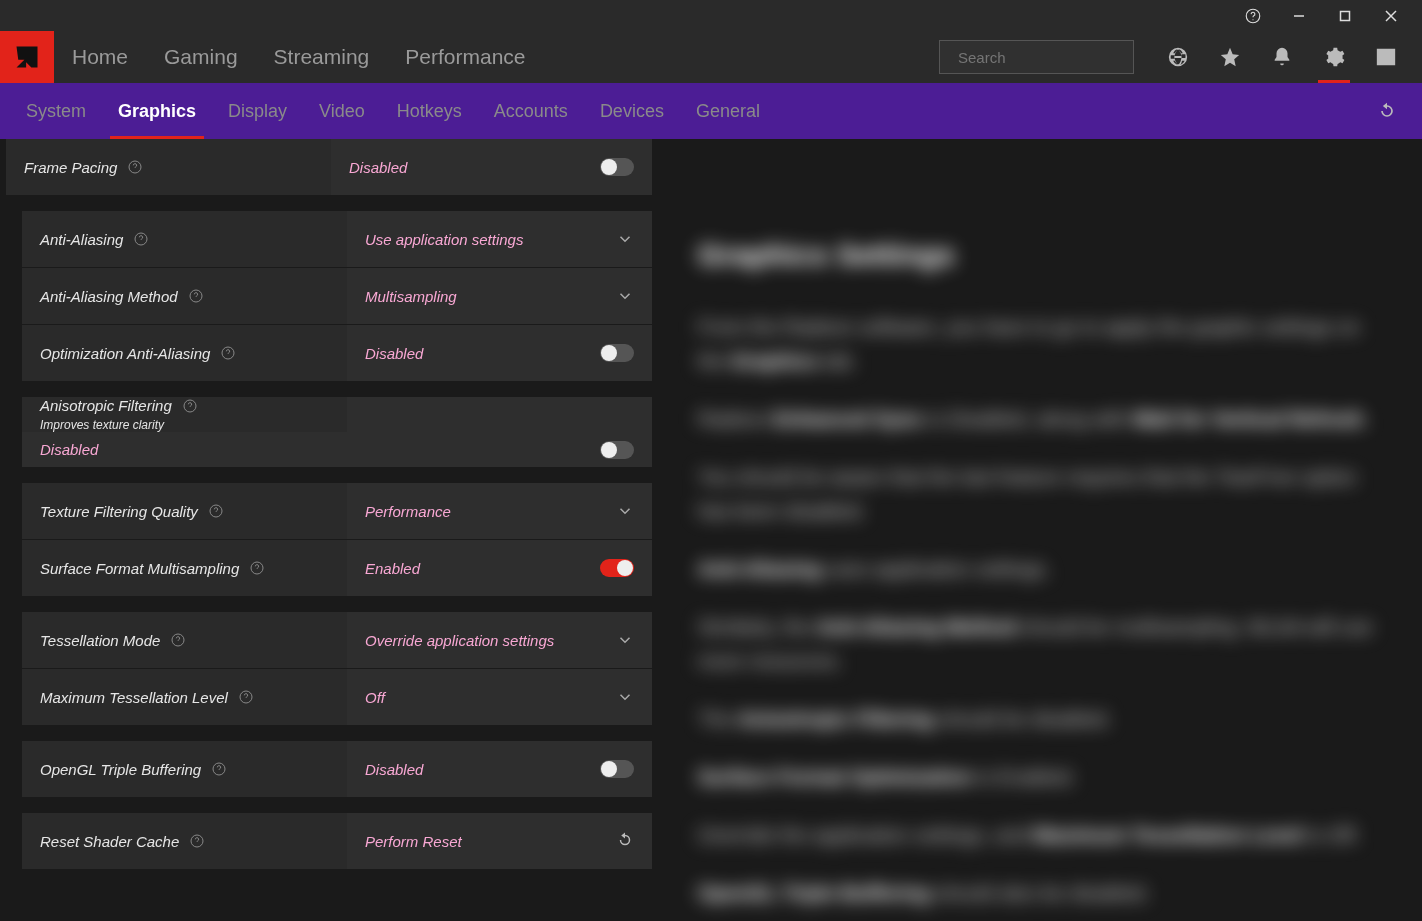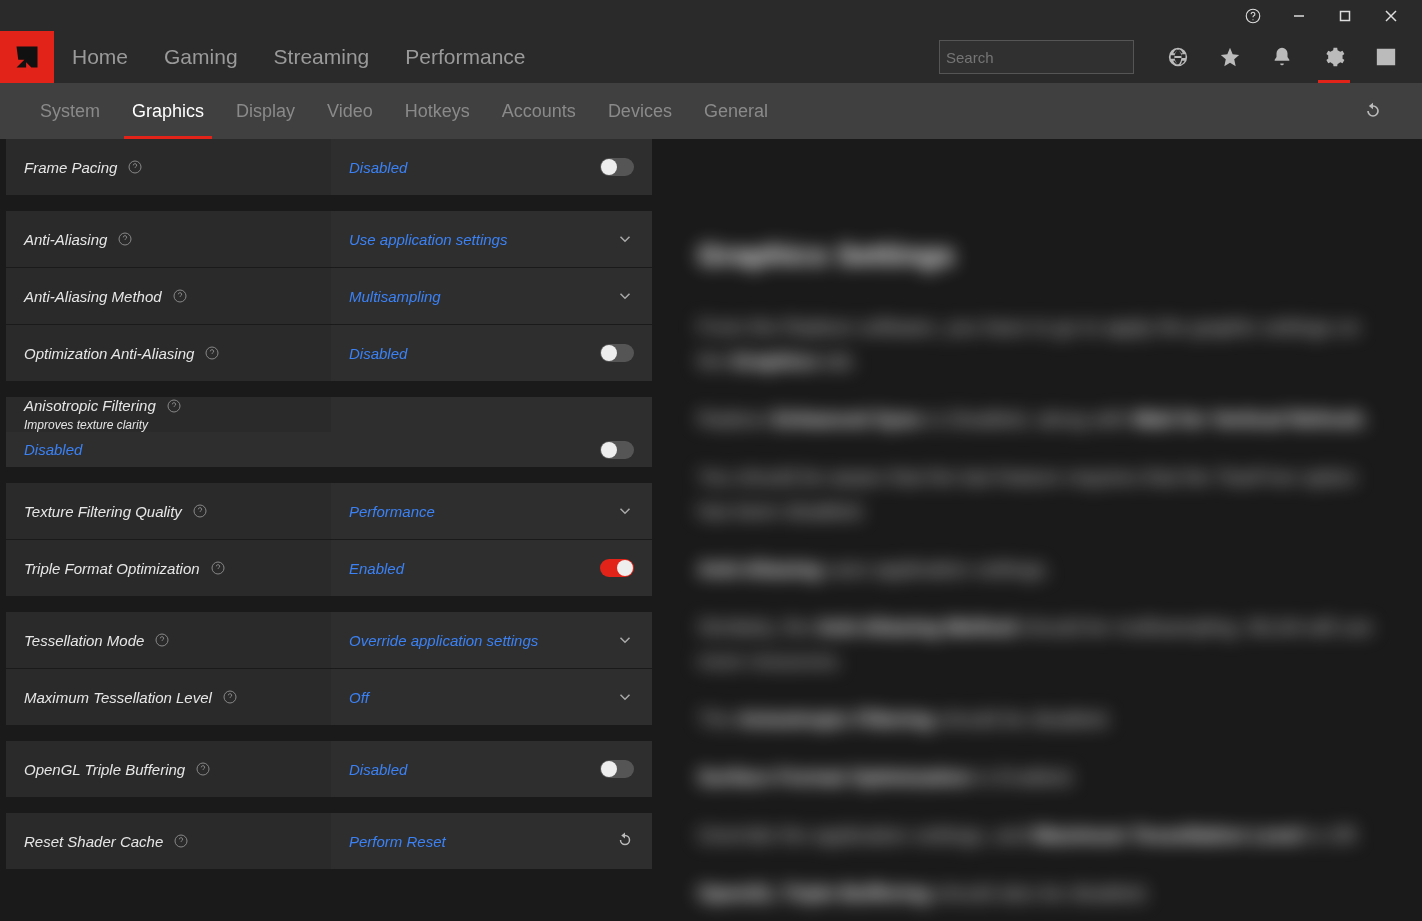--- a/index.html
+++ b/index.html
@@ -55,21 +55,21 @@
     cursor: pointer;
     height:100%;
     display:flex;align-items:center;
   }
   .topnav .spacer { flex: 1; }
   .searchwrap {
     display:flex; align-items:center;
     width: 195px; height: 34px;
     border: 1px solid #555;
     background: #303030;
-    padding: 0 6px;
+    padding: 0 18px;
     margin-right: 18px;
     align-self:center;
   }
   .searchwrap input {
     flex:1; background: transparent; border: none; outline: none;
     color: #aaa; font-size: 15px;
   }
   .searchwrap svg { width:18px; height:18px; fill:#bbb; }
   .topicons { display:flex; align-items:center; padding-right:10px; }
   .topicons .tib {
@@ -79,52 +79,52 @@
     position:relative;
   }
   .topicons .tib svg { width:22px; height:22px; fill:#bbb; }
   .topicons .tib.active::after {
     content:""; position:absolute; bottom:0; left:10px; right:10px; height:3px; background:#e2231a;
   }
 
   
   .subnav {
     height: 56px;
-    background: #404040;
+    background: #4c1d95;
     display:flex; align-items:stretch;
-    padding: 0 24px;
+    padding: 0 10px;
   }
   .subnav .tab {
     padding: 0 16px;
     display:flex; align-items:center;
     font-size: 18px;
     color:#8a8a8a;
     cursor:pointer;
     font-weight:500;
     position:relative;
   }
-  .subnav .tab.active { color:#fff; }
+  .subnav .tab.active { color:#fff;font-weight:bold; }
   .subnav .tab.active::after {
     content:""; position:absolute; bottom:0; left:8px; right:8px; height:3px; background:#e2231a;
   }
   .subnav .spacer { flex:1; }
   .subnav .reset {
     width:50px; display:flex; align-items:center; justify-content:center; cursor:pointer;
   }
   .subnav .reset svg { width:20px; height:20px; fill:#bbb; }
 
   
   .content {
     display:flex;
   }
   .left {
     width: 658px;
     padding: 0 6px;
   }
-  .group { margin-top: 16px; }
+  .group { margin-top: 16px; margin-left: 16px; }
   .group:first-child { margin-top: 0; }
   .row {
     display:flex;
     height: 56px;
     background: #2e2e2e;
     margin-bottom: 1px;
     font-style: italic;
   }
   .row .label {
     width: 325px;
@@ -139,21 +139,21 @@
     color:#e6e6e6; font-size:15px; font-weight:500;
     gap: 10px;
   }
   .row .label .line1 svg { width:16px; height:16px; stroke:#888; fill:none; stroke-width:1.5; }
   .row .label .hint { color:#e5e5e5; font-size:12px; margin-top:4px; }
   .row.tall { height: 70px; flex-direction: column; }
   .row .control {
     flex:1;
     display:flex; align-items:center; justify-content:space-between;
     padding: 0 18px;
-    color:#3b82f6; font-size:15px;
+    color:#f9a8d4; font-size:15px;
   }
   
   .toggle {
     width: 34px; height:18px; border-radius:10px;
     background:#555; position:relative; cursor:pointer;
   }
   .toggle::after {
     content:""; position:absolute; width:16px; height:16px; border-radius:50%;
     background:#eee; top:1px; left:1px; transition:left .1s;
   }
@@ -377,21 +377,21 @@
         <div class="control">
           <span>Performance</span>
           <span class="chev"><svg viewBox="0 0 24 24">
                 <polyline points="6 9 12 15 18 9"></polyline>
               </svg></span>
         </div>
       </div>
       <div class="row">
         <div class="label">
           <div class="line1">
-              <span>Triple Format Optimization</span>
+              <span>Surface Format Multisampling</span>
             <svg viewBox="0 0 24 24">
                 <circle cx="12" cy="12" r="9"></circle>
                 <path d="M9.5 9.5a2.5 2.5 0 1 1 3.5 2.3c-.9.4-1 .9-1 1.7"></path>
               </svg>
           </div>
         </div>
         <div class="control">
           <span>Enabled</span>
           <div class="toggle on"></div>
         </div>

